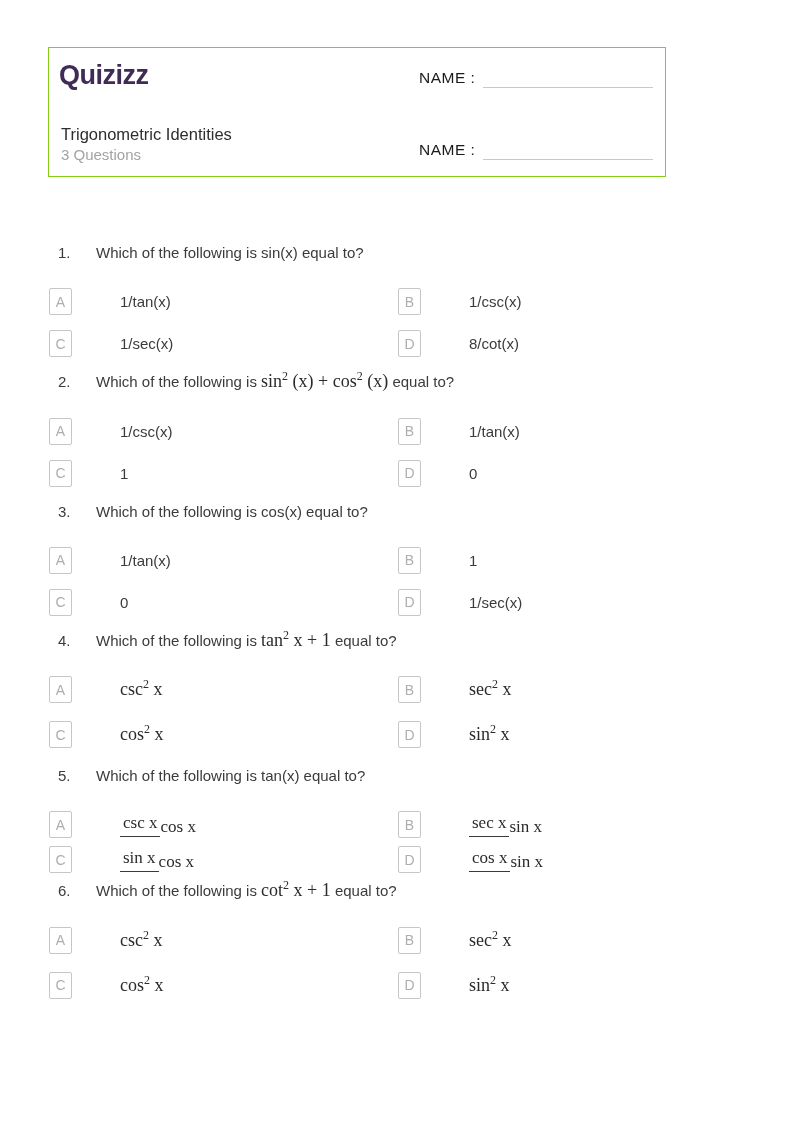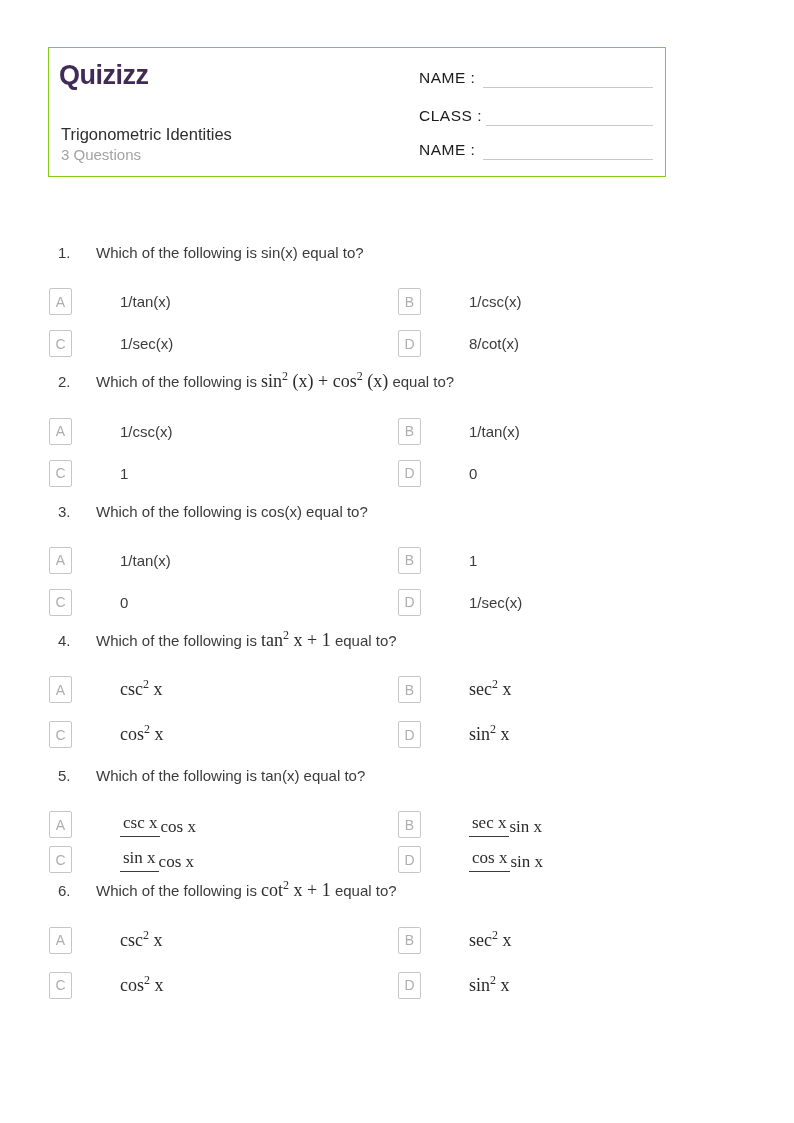--- a/index.html
+++ b/index.html
@@ -88,24 +88,20 @@
 
 <div class="header-box">
   <div class="logo">Quizizz</div>
   <div class="hdr-title">Trigonometric Identities</div>
   <div class="hdr-subtitle">3 Questions</div>
 
   <div class="field-row f0">
     <span class="field-label">NAME :</span>
     <span class="field-line"></span>
   </div>
-  <div class="field-row f1">
-    <span class="field-label">CLASS :</span>
-    <span class="field-line"></span>
-  </div>
   <div class="field-row f2">
     <span class="field-label">NAME :</span>
     <span class="field-line"></span>
   </div>
 </div>
 
 <div class="questions" id="questions">
     <div class="question">
     <div class="q-row">
       <span class="q-num">1.</span>

